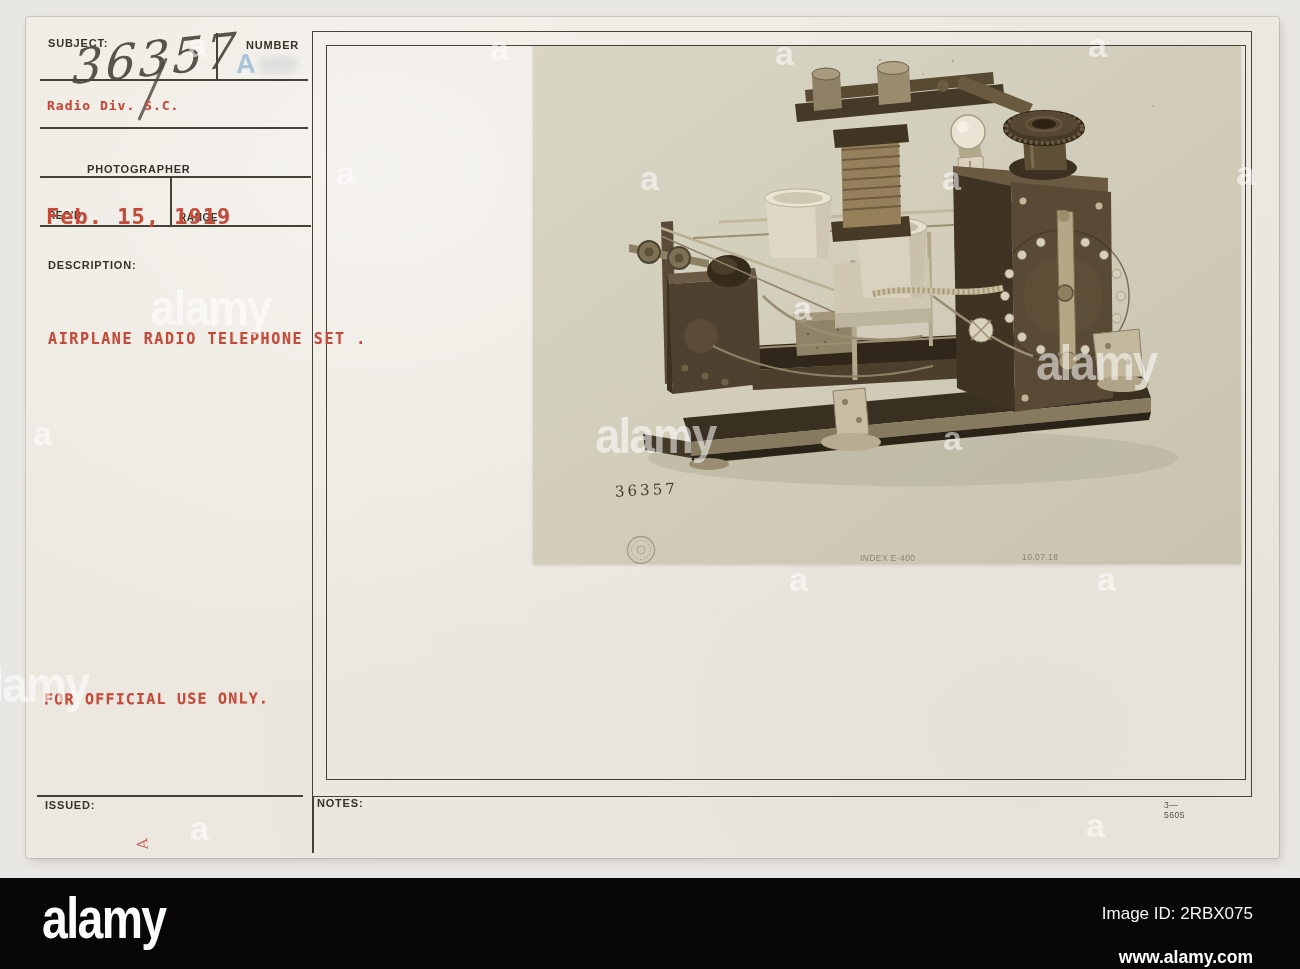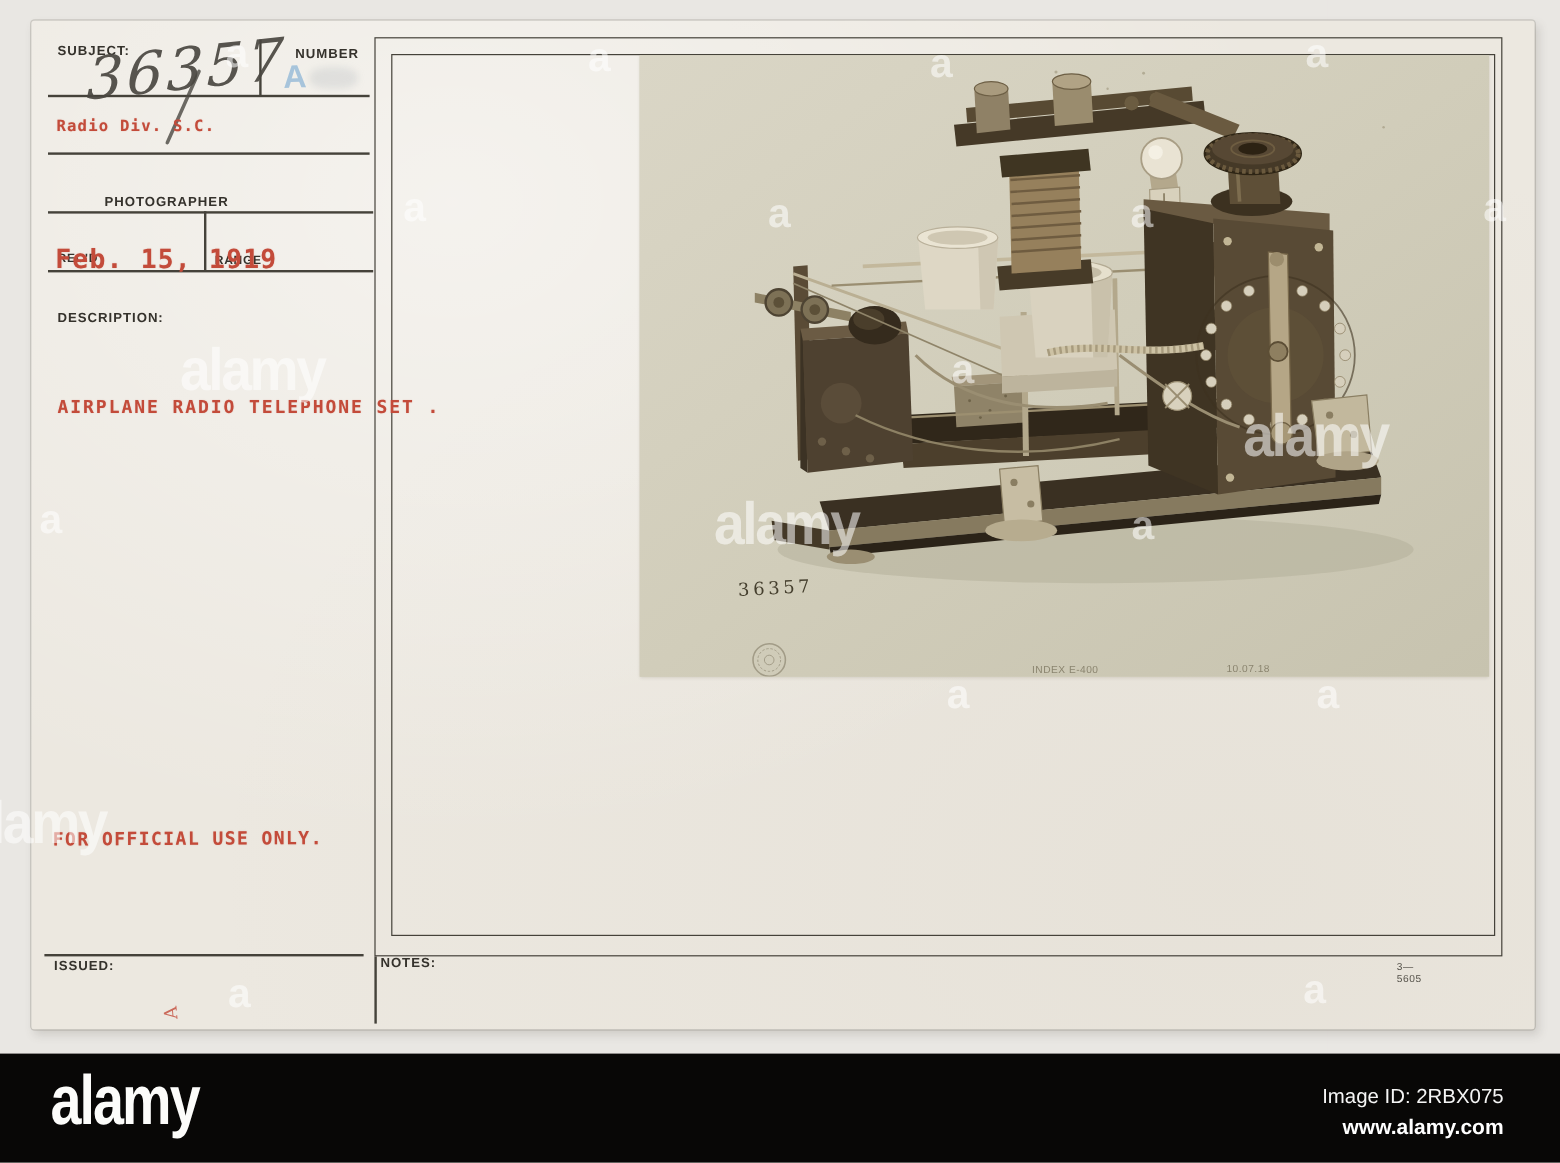--- a/index.html
+++ b/index.html
@@ -69,21 +69,21 @@
         font-weight:700; line-height:1; }
   .wm-letter { font-size:34px; }
   .wm-word { font-size:46px; letter-spacing:-2px; transform:scaleY(1.08); transform-origin:top left; }
 
   
   .footer-bar { position:absolute; left:0; top:878px; width:1300px; height:91px; background:#080706; }
   .brand { position:absolute; left:42px; top:6px; font-size:58px; font-weight:700;
            letter-spacing:-2px; color:#fcfcfa; transform:scaleX(.8); transform-origin:left top; }
   .footer-right { position:absolute; right:47px; top:26px; text-align:right; color:#fff; }
   .image-id { font-size:17px; font-weight:400; color:rgba(255,255,255,.96); }
-  .website  { font-size:17.5px; font-weight:700; margin-top:5px; color:#fff; }
+  .website  { font-size:17.5px; font-weight:700; margin-top:23px; color:#fff; }
 </style>
 </head>
 <body>
 
 <div class="stage">
 
   <div class="card">
 
     
   </div>

